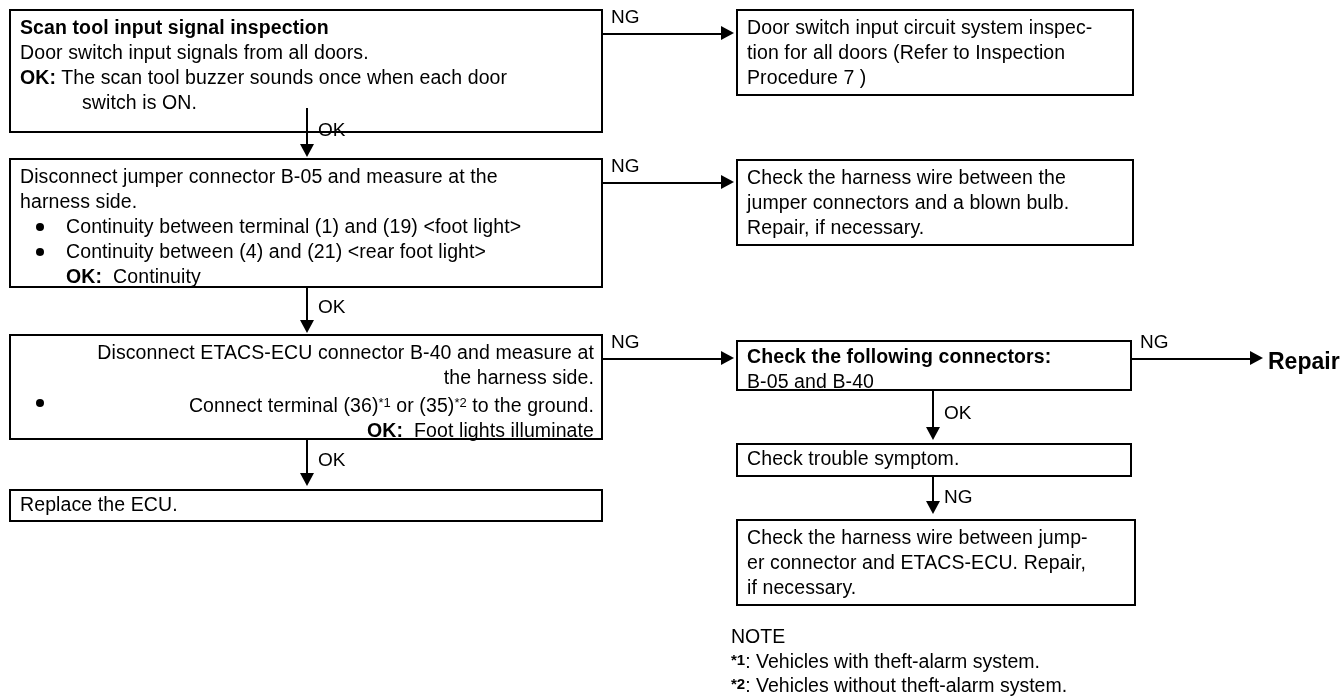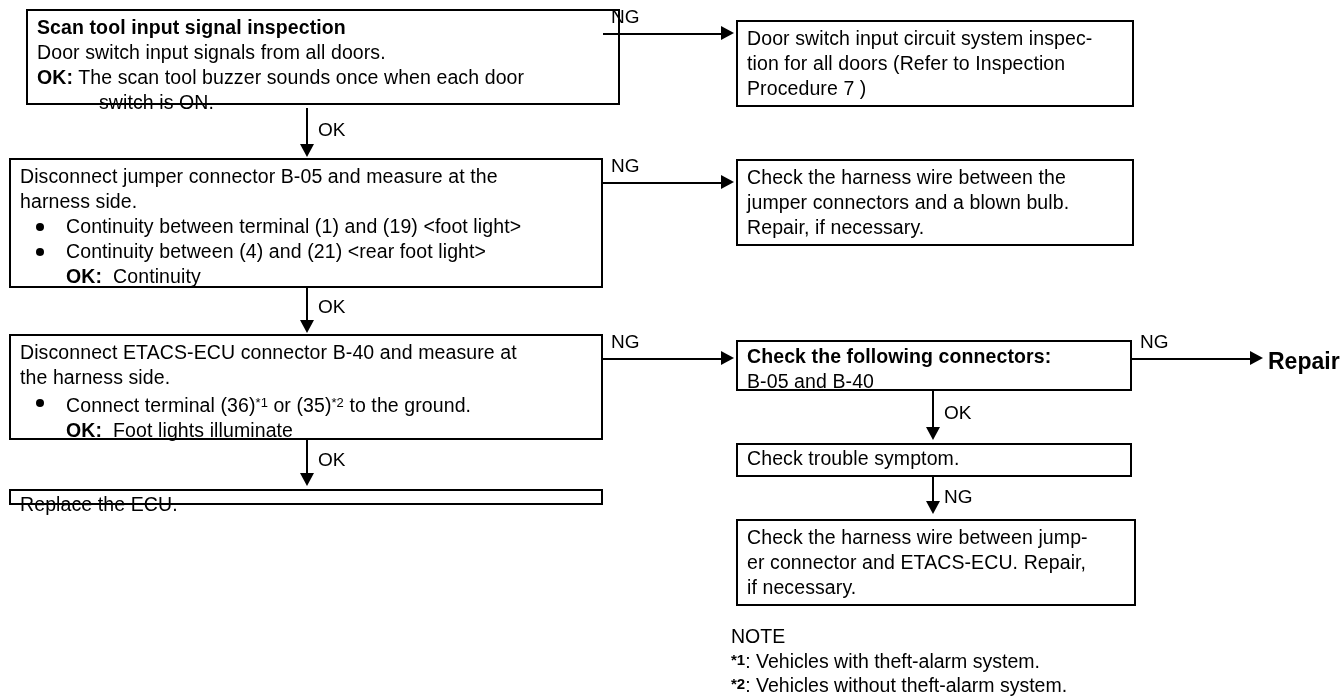--- a/index.html
+++ b/index.html
@@ -94,32 +94,32 @@
     font-size: 23px;
     font-weight: bold;
     white-space: nowrap;
   }
 </style>
 </head>
 <body>
 
 <div id="canvas">
 
-  <div class="box" style="left:26px; top:9px; width:594px; height:96px;">
+  <div class="box" style="left:9px; top:9px; width:594px; height:124px;">
     <div class="ln b">Scan tool input signal inspection</div>
     <div class="ln">Door switch input signals from all doors.</div>
     <div class="ln"><span class="b">OK:</span> <span>The scan tool buzzer sounds once when each door</span></div>
     <div class="indent2">switch is ON.</div>
   </div>
 
   <div class="hline" style="left:603px; top:33px; width:120px;"></div>
   <div class="arrow-right" style="left:721px; top:26px;"></div>
   <div class="lbl" style="left:611px; top:7px;">NG</div>
 
-  <div class="box" style="left:736px; top:20px; width:398px; height:87px;">
+  <div class="box" style="left:736px; top:9px; width:398px; height:87px;">
     <div class="ln">Door switch input circuit system inspec-</div>
     <div class="ln">tion for all doors (Refer to Inspection</div>
     <div class="ln">Procedure 7 )</div>
   </div>
 
   <div class="vline" style="left:306px; top:108px; height:38px;"></div>
   <div class="arrow-down" style="left:300px; top:144px;"></div>
   <div class="lbl" style="left:318px; top:120px;">OK</div>
 
   <div class="box" style="left:9px; top:158px; width:594px; height:130px;">
@@ -137,21 +137,21 @@
   <div class="box" style="left:736px; top:159px; width:398px; height:87px;">
     <div class="ln">Check the harness wire between the</div>
     <div class="ln">jumper connectors and a blown bulb.</div>
     <div class="ln">Repair, if necessary.</div>
   </div>
 
   <div class="vline" style="left:306px; top:288px; height:34px;"></div>
   <div class="arrow-down" style="left:300px; top:320px;"></div>
   <div class="lbl" style="left:318px; top:297px;">OK</div>
 
-  <div class="box" style="left:9px; top:334px; width:594px; height:106px;">
+  <div class="box" style="left:9px; top:334px; width:594px; height:106px;text-align:right;">
     <div class="ln">Disconnect ETACS-ECU connector B-40 and measure at</div>
     <div class="ln">the harness side.</div>
     <div class="bullet-line"><span class="dot"></span><span>Connect terminal (36)</span><sup class="star">*1</sup><span> or (35)</span><sup class="star">*2</sup><span> to the ground.</span></div>
     <div class="indent"><span class="b">OK:</span>&nbsp; <span>Foot lights illuminate</span></div>
   </div>
 
   <div class="hline" style="left:603px; top:358px; width:120px;"></div>
   <div class="arrow-right" style="left:721px; top:351px;"></div>
   <div class="lbl" style="left:611px; top:332px;">NG</div>
 
@@ -162,21 +162,21 @@
 
   <div class="hline" style="left:1132px; top:358px; width:120px;"></div>
   <div class="arrow-right" style="left:1250px; top:351px;"></div>
   <div class="lbl" style="left:1140px; top:332px;">NG</div>
   <div class="repair" style="left:1268px; top:348px;">Repair</div>
 
   <div class="vline" style="left:306px; top:440px; height:35px;"></div>
   <div class="arrow-down" style="left:300px; top:473px;"></div>
   <div class="lbl" style="left:318px; top:450px;">OK</div>
 
-  <div class="box" style="left:9px; top:489px; width:594px; height:16px; padding-top:1px;">
+  <div class="box" style="left:9px; top:489px; width:594px; height:33px; padding-top:1px;">
     <div class="ln">Replace the ECU.</div>
   </div>
 
   <div class="vline" style="left:932px; top:391px; height:38px;"></div>
   <div class="arrow-down" style="left:926px; top:427px;"></div>
   <div class="lbl" style="left:944px; top:403px;">OK</div>
 
   <div class="box" style="left:736px; top:443px; width:396px; height:34px; padding-top:1px;">
     <div class="ln">Check trouble symptom.</div>
   </div>

